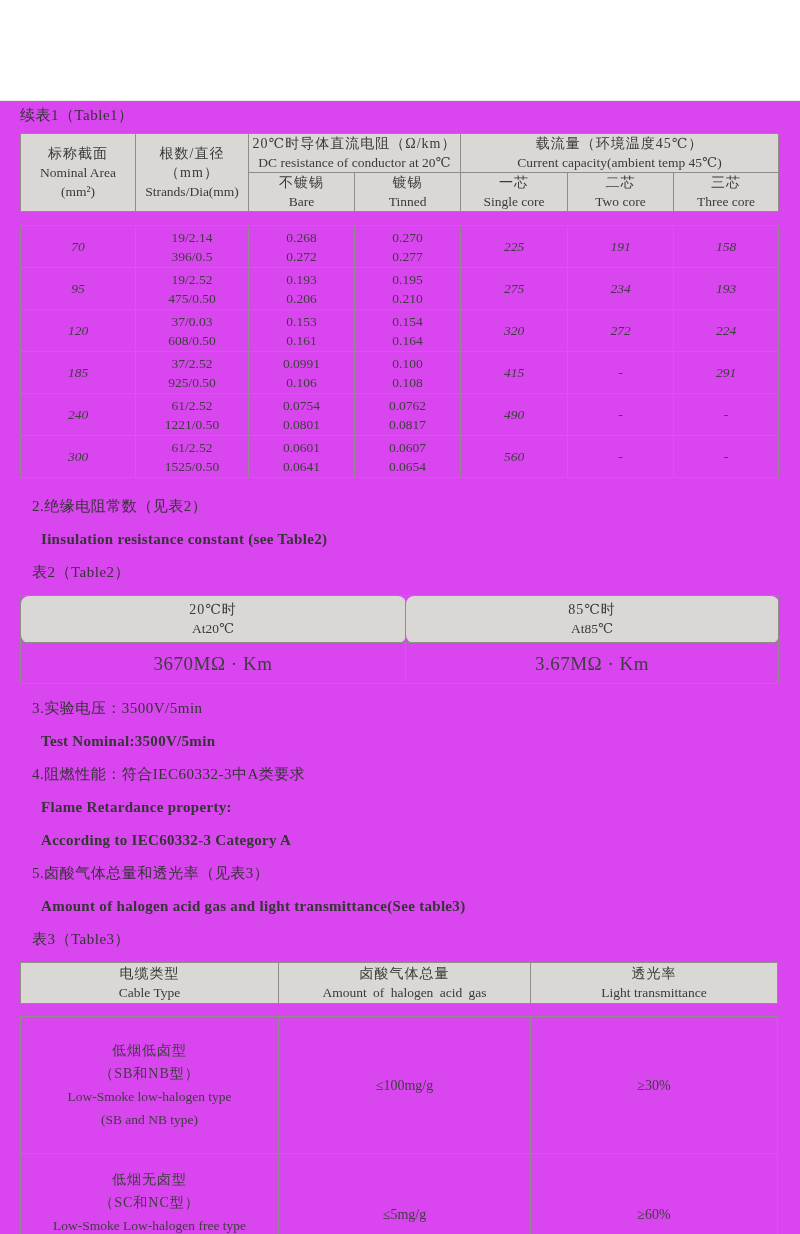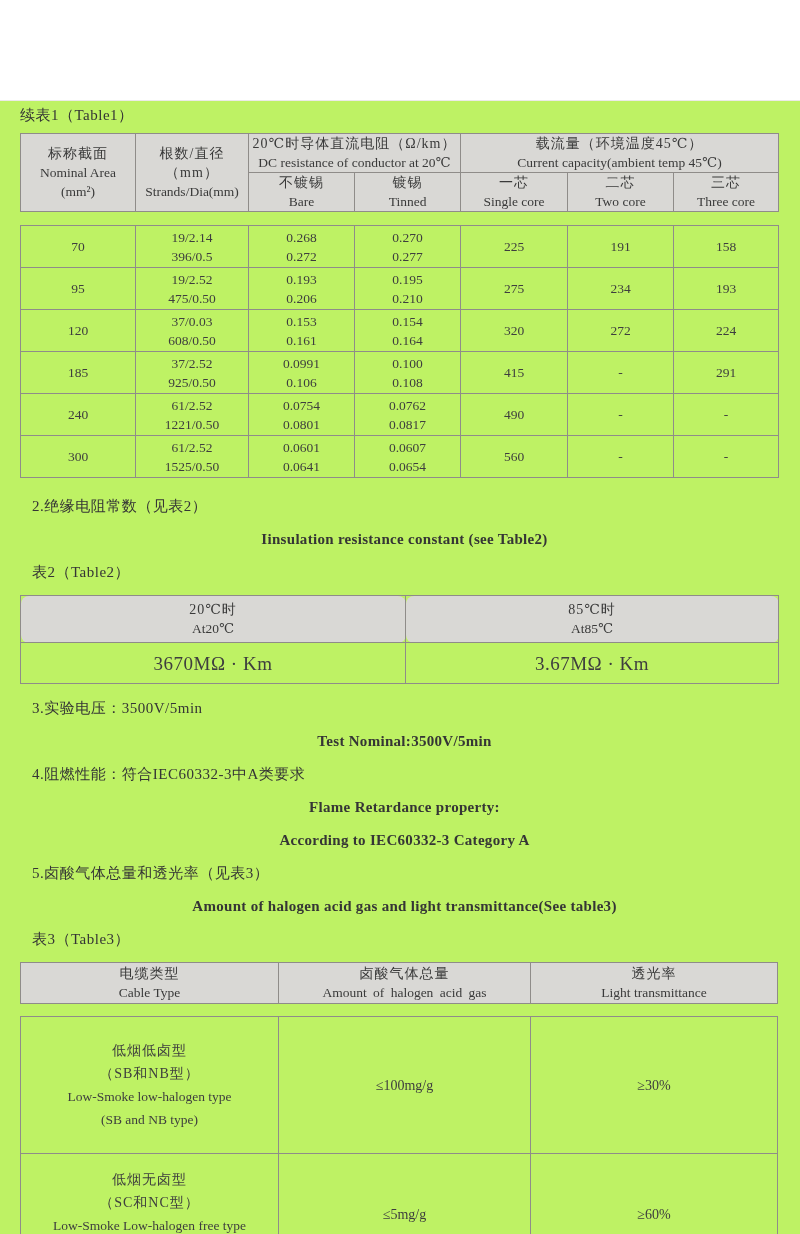--- a/index.html
+++ b/index.html
@@ -3,45 +3,45 @@
 <meta charset="utf-8">
 <style>
   html,body{margin:0;padding:0;}
   body{
     width:800px;height:1234px;background:#ffffff;
     font-family:"Liberation Serif","DejaVu Serif",serif;
     color:#3b3b3b;position:relative;overflow:hidden;
   }
   .scan{
     position:absolute;left:0;top:100px;width:800px;height:1134px;
-    background:#bef264;
+    background:#d946ef;
     box-shadow:inset 0 1px 0 #eceae8;
   }
   .content{padding:4px 20px 0 20px;}
   .caption{font-size:15px;color:#343434;margin:2px 0 8px 0;letter-spacing:.5px;}
 
   table{border-collapse:collapse;table-layout:fixed;}
   td{
     border:1px solid #8f8c89;text-align:center;vertical-align:middle;
     font-size:13.5px;line-height:19px;padding:0;color:#3e3e3e;
   }
   .hd{background:#d9d8d5;}
   .hd .zh{font-size:14px;letter-spacing:1px;color:#3a3a3a;}
   .hd .en{font-size:13.5px;color:#3a3a3a;}
 
   .t1{width:758px;}
   .t1-head tr.grp td{height:30px;}
   .t1-head tr.sub td{height:28px;}
   .t1-body{margin-top:13px;}
   .t1-body td{height:41px;}
-  .t1-body .num{font-size:13.5px;}
+  .t1-body .num{font-size:13.5px;font-style:italic;}
 
   p{margin:12px;font-size:15px;line-height:21px;color:#353535;}
   .sect-zh{letter-spacing:.5px;}
-  .sect-en{font-weight:600;padding-left:9px;letter-spacing:.3px;text-align:center;}
+  .sect-en{font-weight:600;padding-left:9px;letter-spacing:.3px;}
   .mt18{margin-top:18px;} .mt14{margin-top:14px;} .mt7{margin-top:7px;}
   .mt6{margin-top:6px;} .mt5{margin-top:5px;}
 
   .t2{width:758px;margin-top:5px;}
   .t2 .hd{height:46px;border-radius:8px;}
   .t2 .val{height:40px;font-size:19px;letter-spacing:.5px;}
 
   .t3{width:757px;}
   .t3-head{margin-top:4px;}
   .t3-head td{height:40px;}

